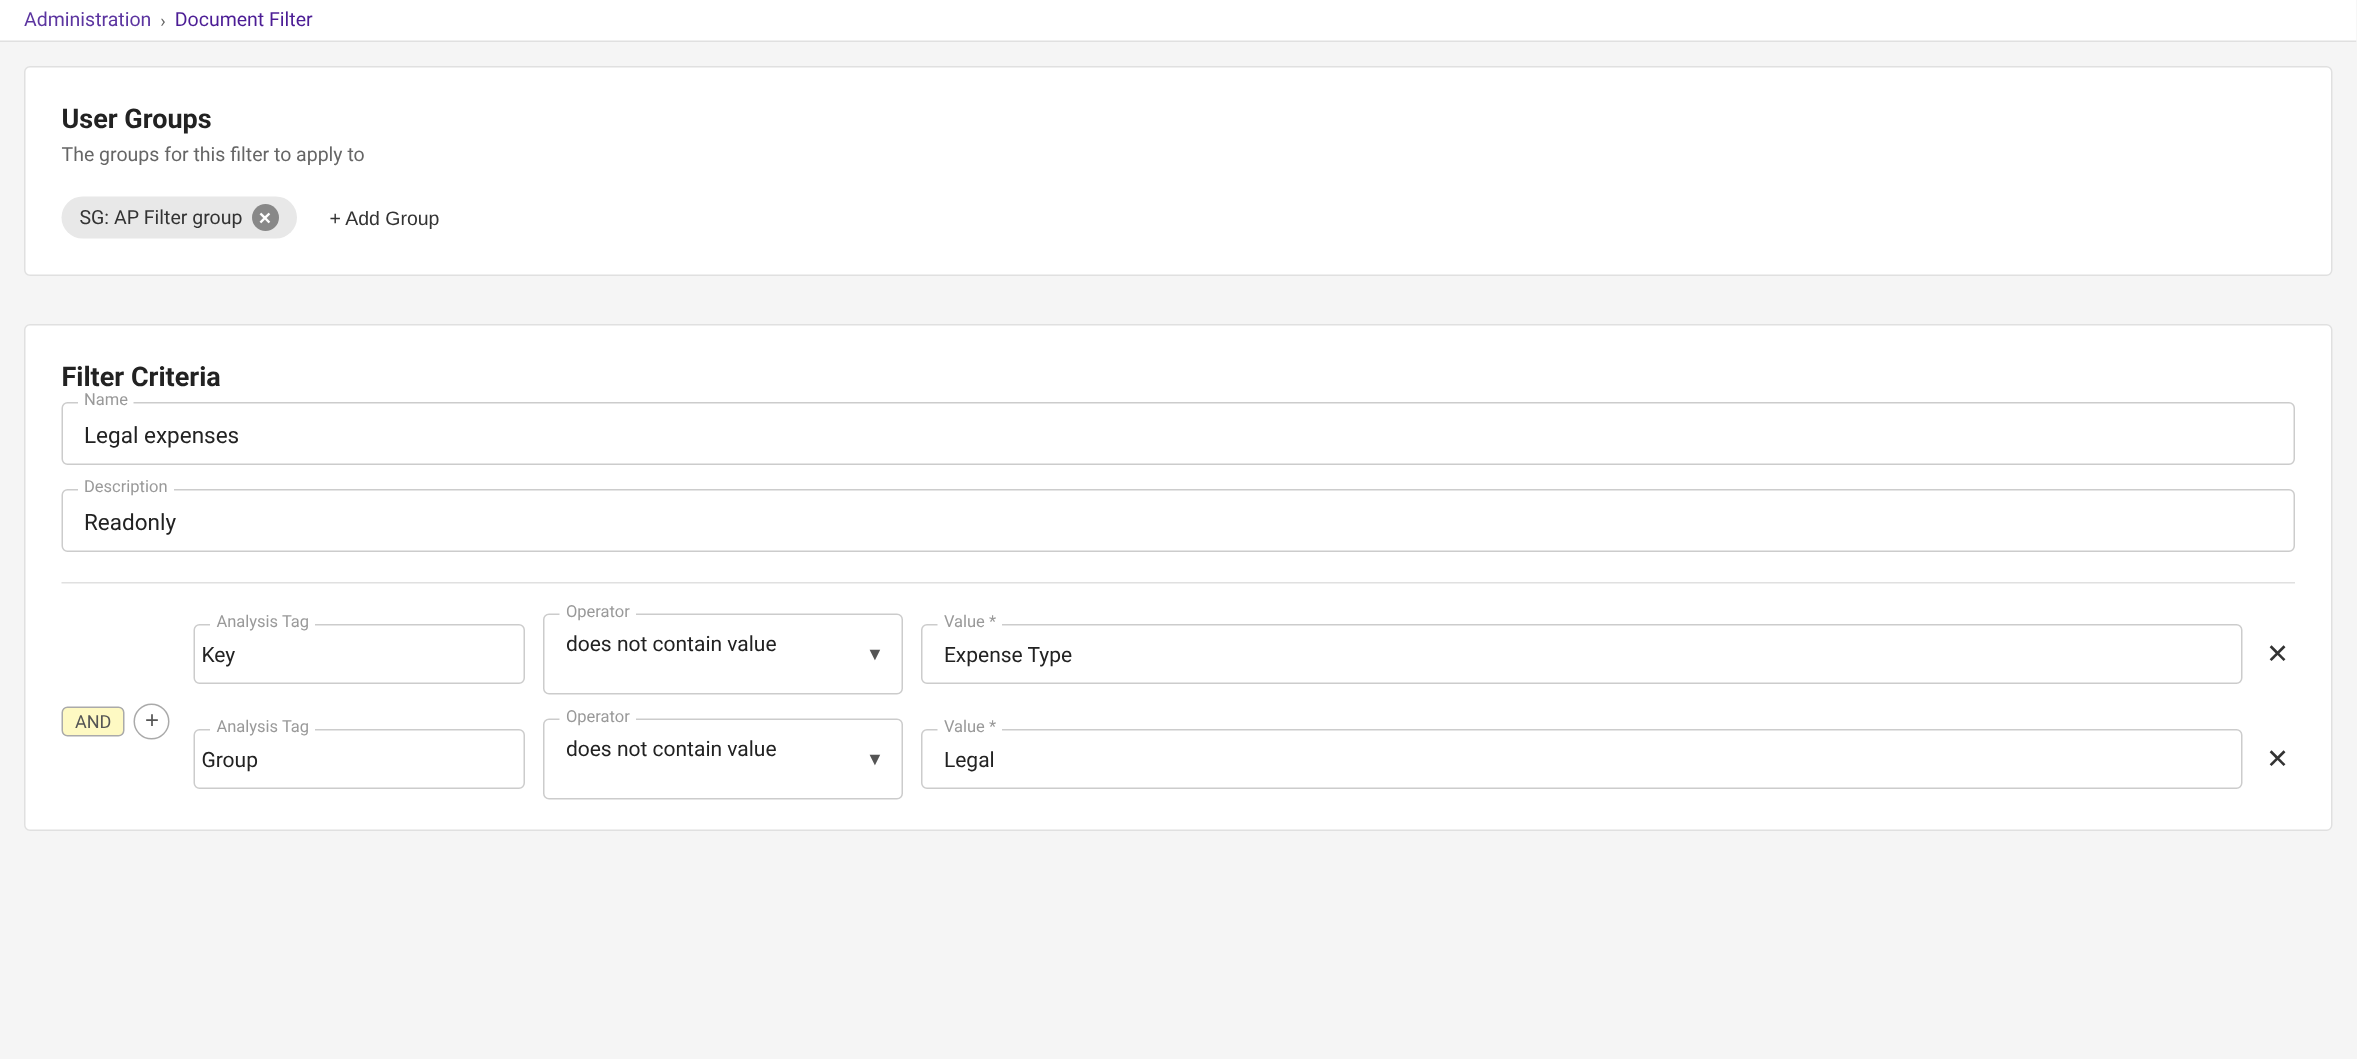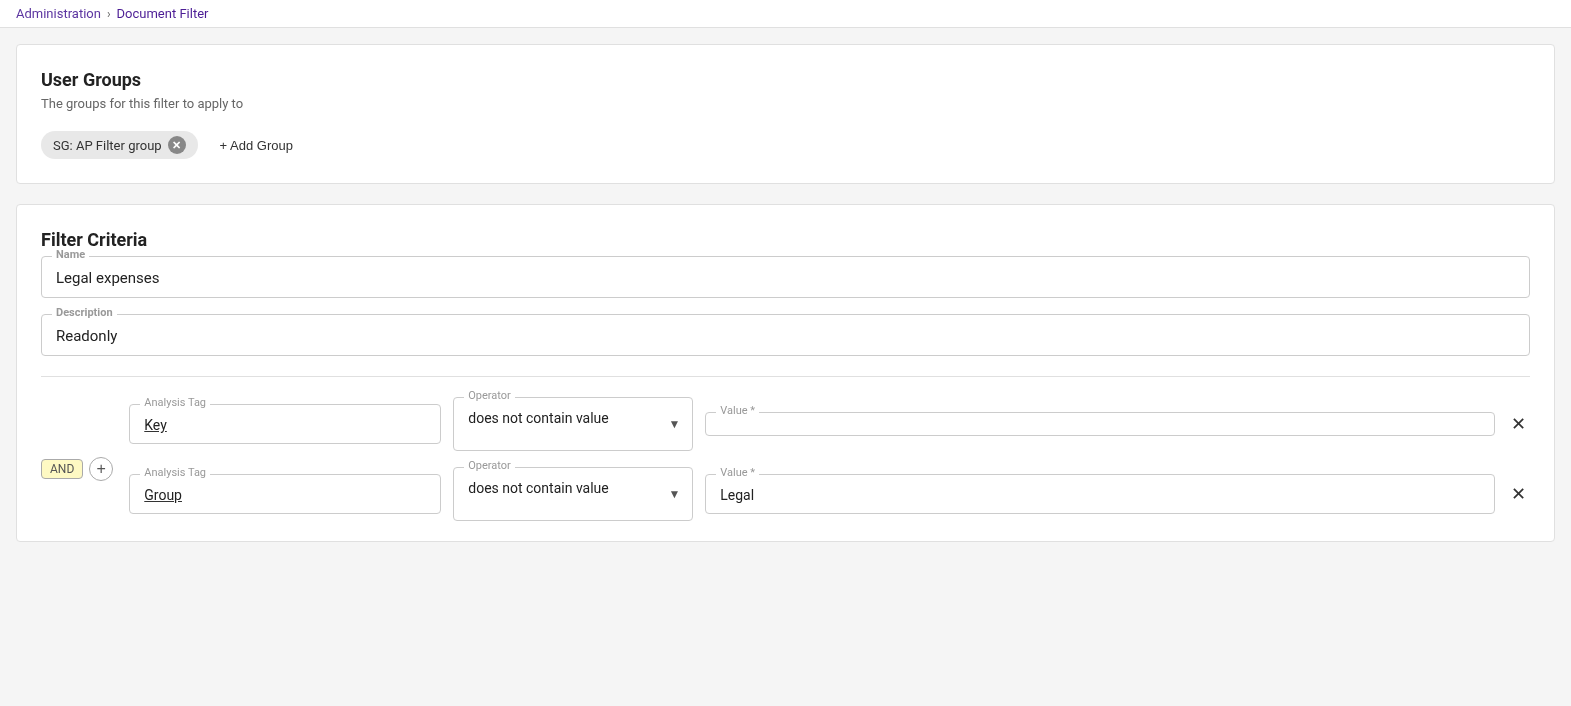--- a/index.html
+++ b/index.html
@@ -27,21 +27,21 @@
       color: #666;
       font-size: 12px;
     }
     .breadcrumb-current {
       color: #4c1d95;
     }
     .page-content {
       padding: 16px;
       display: flex;
       flex-direction: column;
-      gap: 20px;
+      gap: 32px;
     }
     .card {
       background: #fff;
       border: 1px solid #e0e0e0;
       border-radius: 4px;
       padding: 24px;
     }
     .card-title {
       font-size: 18px;
       font-weight: 700;
@@ -104,21 +104,20 @@
     }
     .field-wrapper:last-of-type { margin-bottom: 0; }
     .field-label {
       position: absolute;
       top: -9px;
       left: 10px;
       background: #fff;
       padding: 0 4px;
       font-size: 11px;
       color: #999;
-      font-weight: bold;
     }
     .field-value {
       font-size: 15px;
       color: #222;
     }
     .filter-criteria-section {
       background: #fff;
       border: 1px solid #e0e0e0;
       border-radius: 4px;
       padding: 24px 24px 0;
@@ -166,24 +165,23 @@
     }
     .filter-row {
       display: flex;
       align-items: center;
       gap: 12px;
     }
     .filter-field {
       position: relative;
       border: 1px solid #ccc;
       border-radius: 4px;
-      padding: 12px 14px 10px;
-      width: 312px;
+      padding: 12px 4px 10px;
+      width: 221px;
       min-width: 200px;
-      text-decoration: underline;
     }
     .filter-field-label {
       position: absolute;
       top: -9px;
       left: 10px;
       background: #fff;
       padding: 0 4px;
       font-size: 11px;
       color: #999;
     }
@@ -301,20 +299,21 @@
             <span class="filter-field-label">Analysis Tag</span>
             <div class="filter-field-value">Key</div>
           </div>
           <div class="filter-operator">
             <span class="filter-operator-label">Operator</span>
             <div class="filter-operator-value">does not contain value</div>
             <span class="operator-arrow">▼</span>
           </div>
           <div class="filter-value">
             <span class="filter-value-label">Value *</span>
+            <div class="filter-value-text">Expense Type</div>
           </div>
           <button class="remove-row-btn">✕</button>
         </div>
 
         <div class="filter-row">
           <div class="filter-field">
             <span class="filter-field-label">Analysis Tag</span>
             <div class="filter-field-value">Group</div>
           </div>
           <div class="filter-operator">

